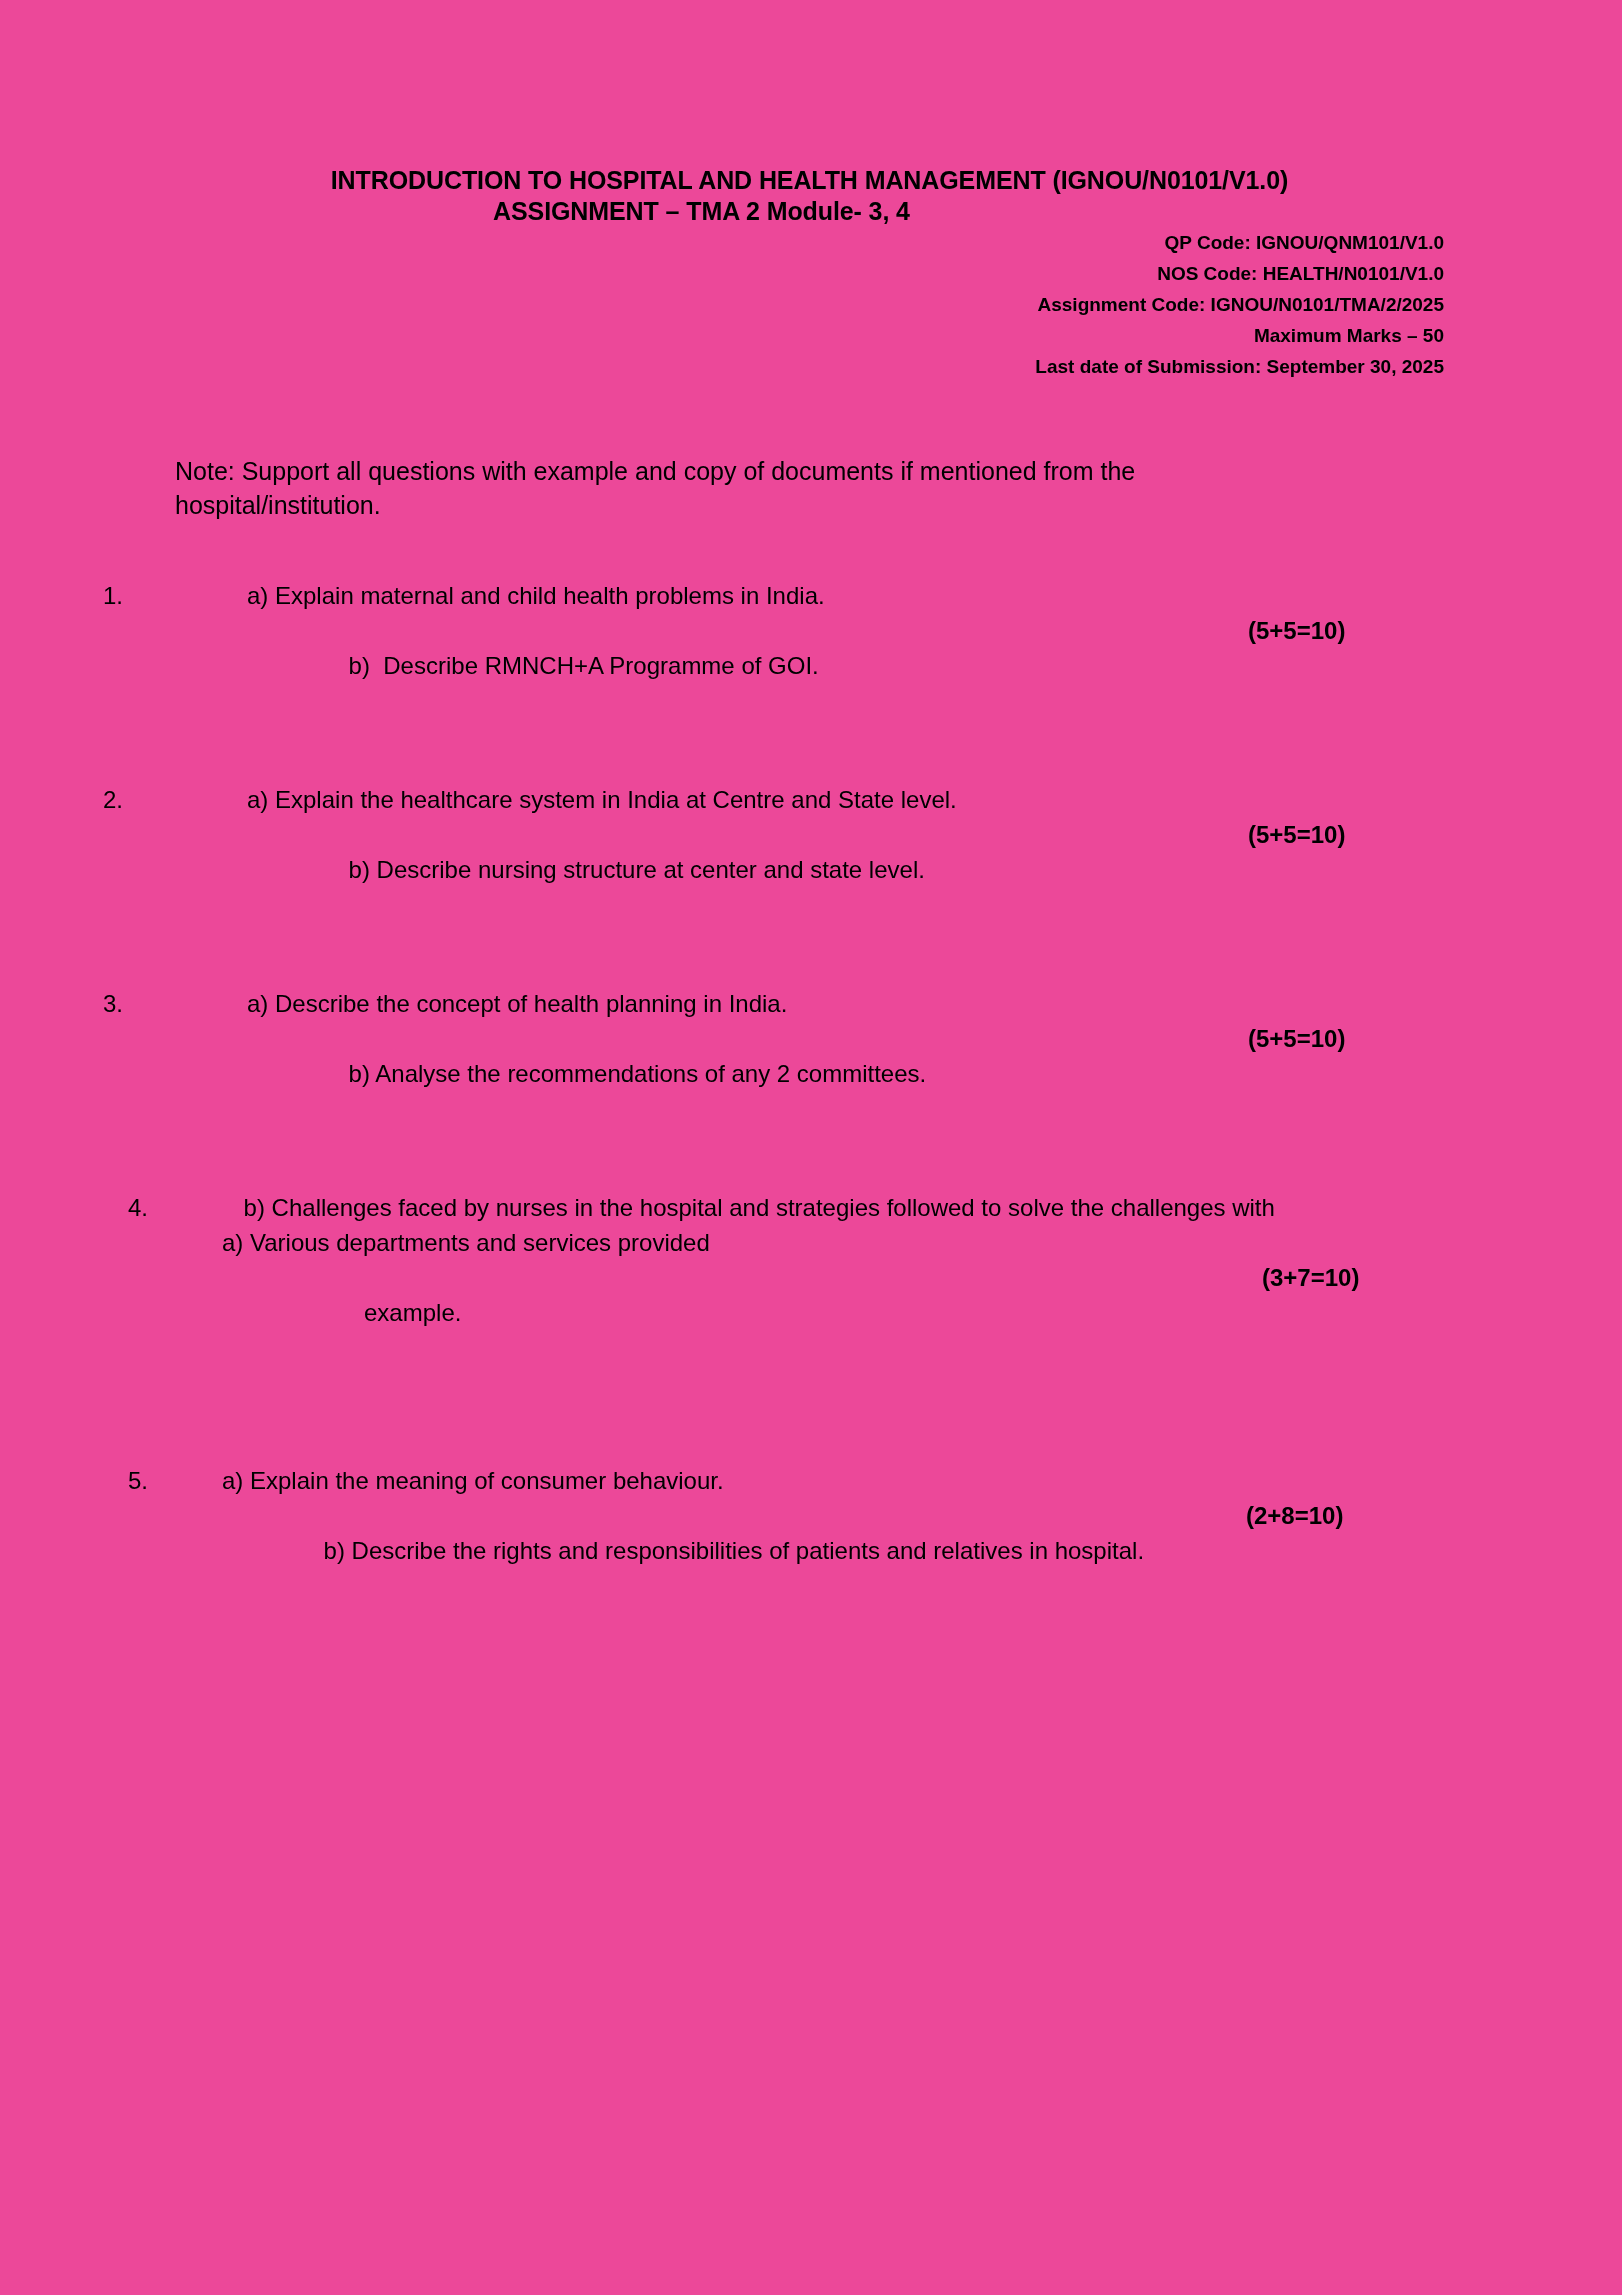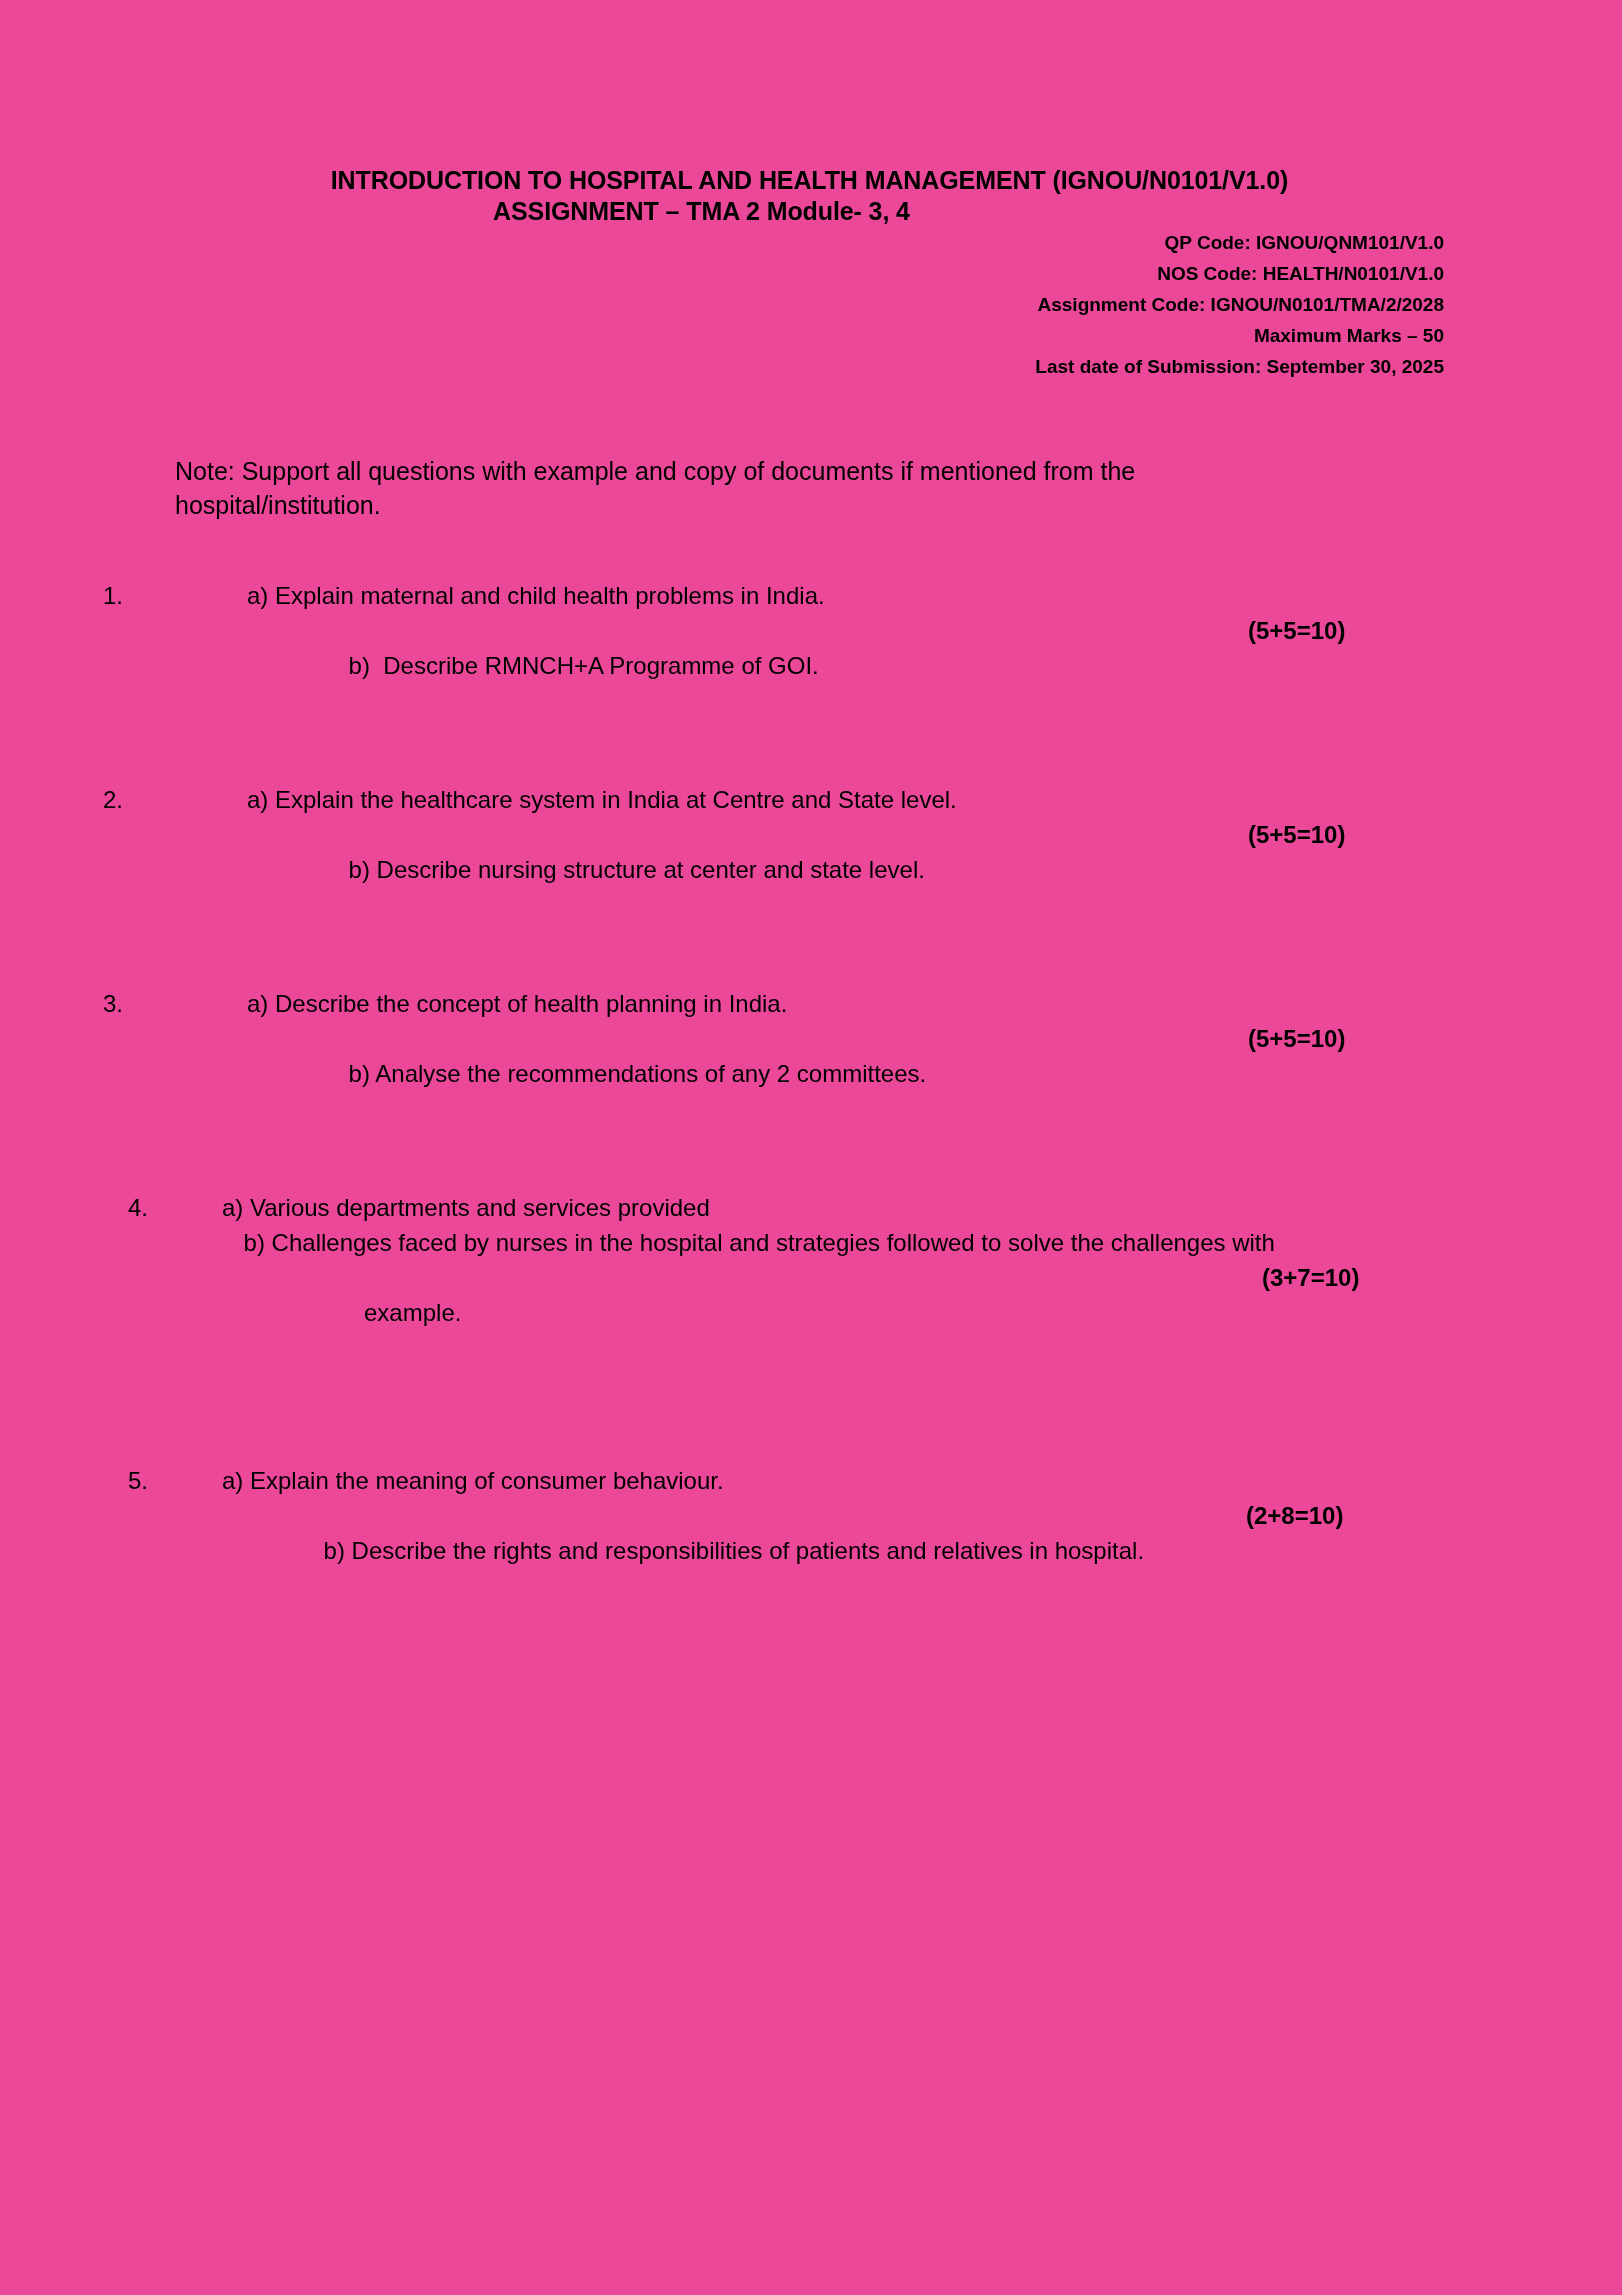--- a/index.html
+++ b/index.html
@@ -129,21 +129,21 @@
 <body>
 
 <div class="page">
   <div class="content">
 
     <div class="header-block">
       <div class="title-line">INTRODUCTION TO HOSPITAL AND HEALTH MANAGEMENT (IGNOU/N0101/V1.0)</div>
       <div class="title-line sub">ASSIGNMENT – TMA 2 Module- 3, 4</div>
       <div class="code-line">QP Code: IGNOU/QNM101/V1.0</div>
       <div class="code-line">NOS Code: HEALTH/N0101/V1.0</div>
-      <div class="code-line">Assignment Code: IGNOU/N0101/TMA/2/2028</div>
+      <div class="code-line">Assignment Code: IGNOU/N0101/TMA/2/2025</div>
       <div class="code-line">Maximum Marks – 50</div>
       <div class="code-line">Last date of Submission: September 30, 2025</div>
     </div>
 
     <div class="note">
       <span>Note: Support all questions with example and copy of documents if mentioned from the</span>
       <span class="lastline">hospital/institution.</span>
     </div>
 
     <div class="questions">
@@ -183,22 +183,22 @@
             <span class="marks">(5+5=10)</span>
           </span>
         </span>
       </div>
 
       <div class="gap-md"></div>
 
       <div class="q-item style-manual">
         <span class="num">4.</span>
         <span class="q-body">
+          <span class="q-line indent-b">b) Challenges faced by nurses in the hospital and strategies followed to solve the challenges with</span>
           <span class="q-line">a) Various departments and services provided</span>
-          <span class="q-line indent-b">b) Challenges faced by nurses in the hospital and strategies followed to solve the challenges with</span>
           <span class="q-line indent-cont">
             <span>example.</span>
             <span class="marks wide">(3+7=10)</span>
           </span>
         </span>
       </div>
 
       <div class="gap-lg"></div>
 
       <div class="q-item style-manual">

